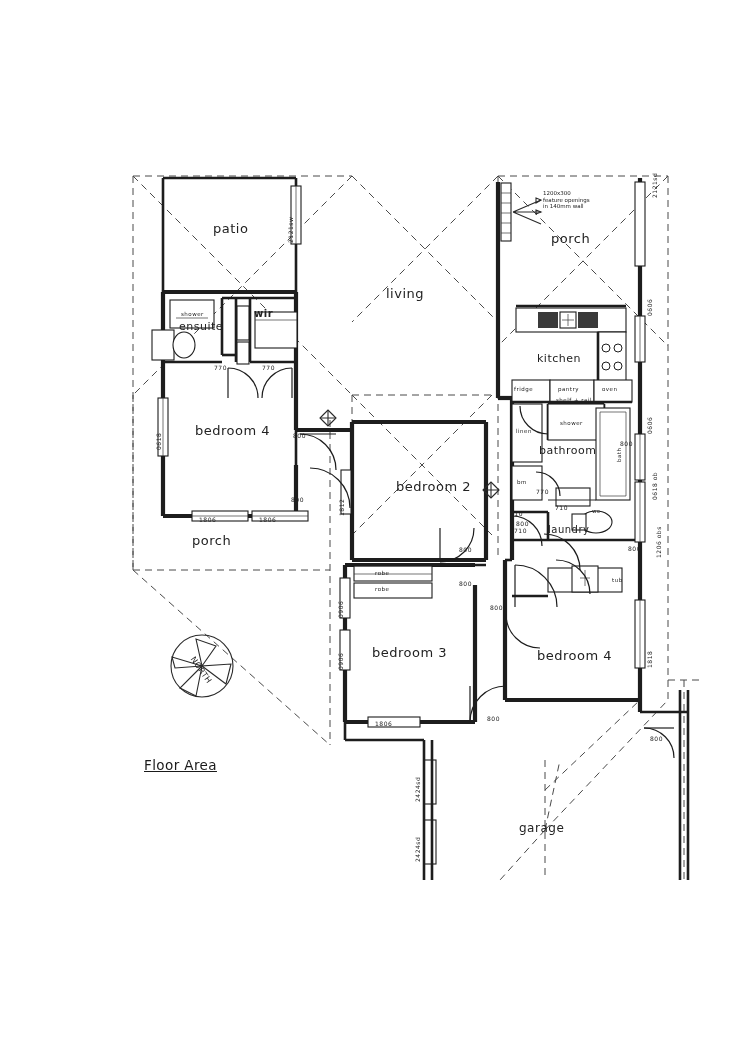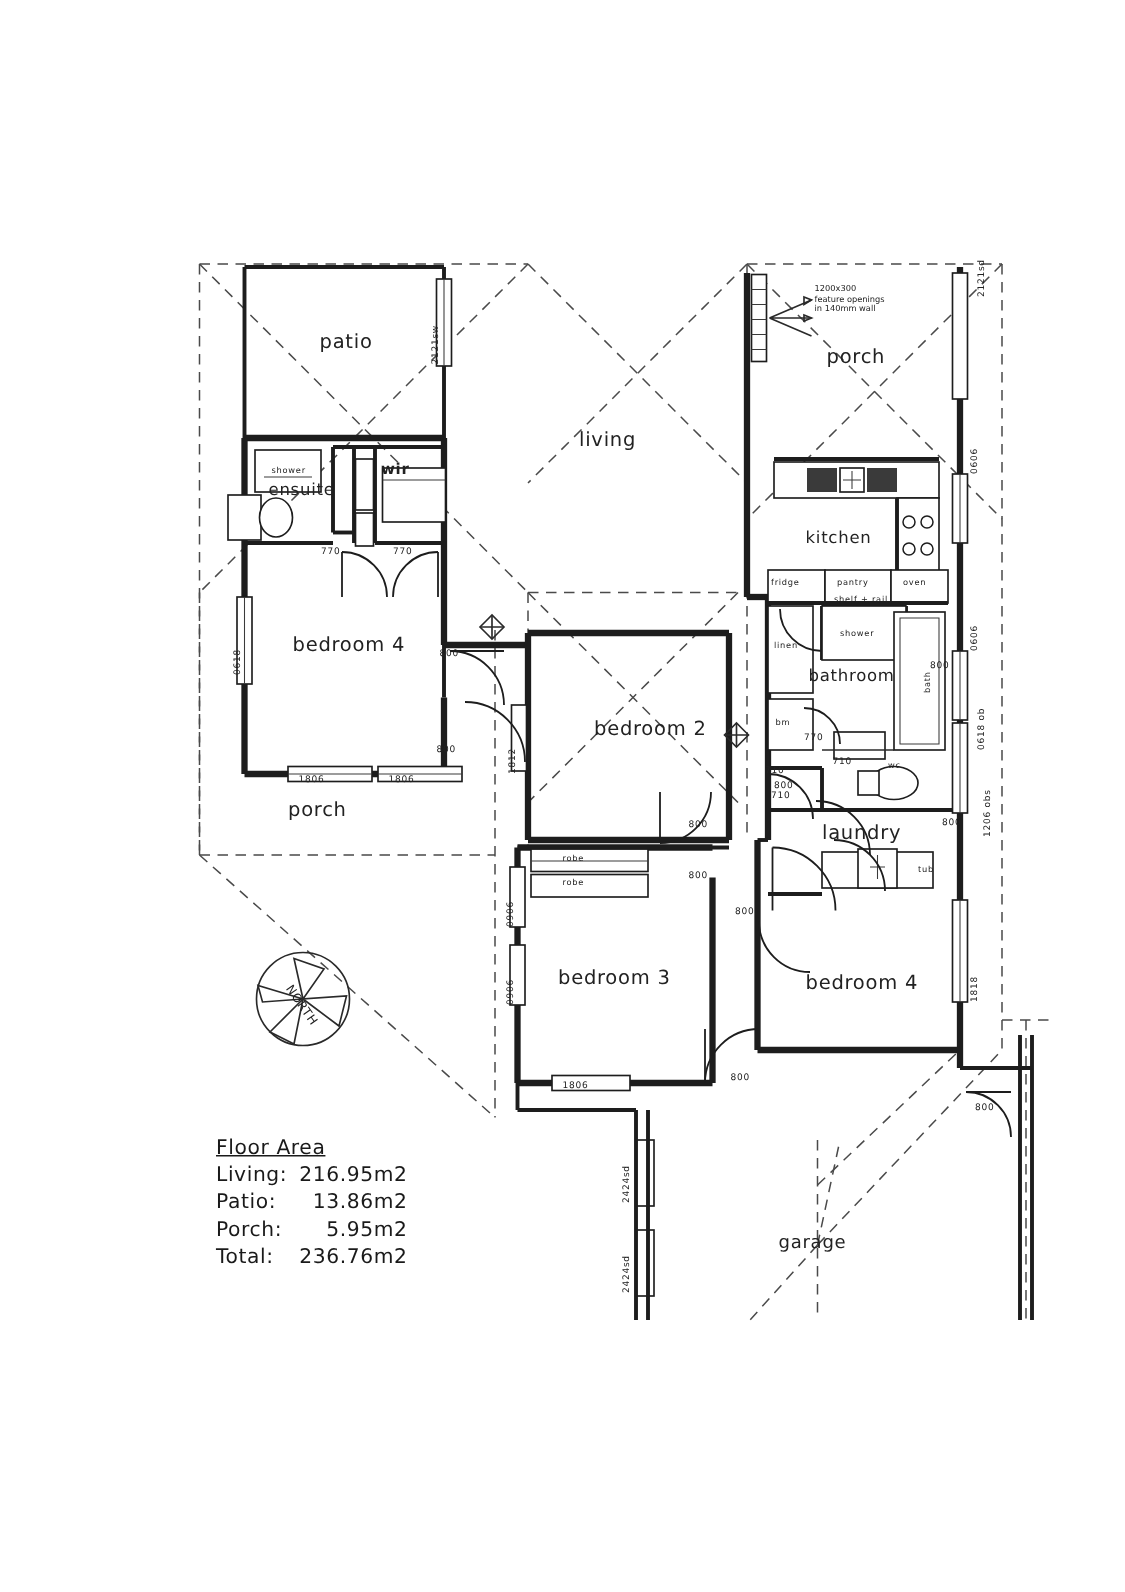--- a/index.html
+++ b/index.html
@@ -264,21 +264,21 @@
 
 <div class="lbl room" style="left:213px;top:221px;">patio</div>
 <div class="lbl" style="left:179px;top:320px;font-size:11px;">ensuite</div>
 <div class="lbl" style="left:254px;top:308px;font-size:10px;font-weight:bold;">wir</div>
 <div class="lbl room" style="left:195px;top:423px;">bedroom 4</div>
 <div class="lbl room" style="left:192px;top:533px;">porch</div>
 <div class="lbl room" style="left:386px;top:286px;">living</div>
 <div class="lbl room" style="left:551px;top:231px;">porch</div>
 <div class="lbl" style="left:537px;top:352px;font-size:11px;">kitchen</div>
 <div class="lbl" style="left:539px;top:444px;font-size:11px;">bathroom</div>
-<div class="lbl" style="left:548px;top:548px;font-size:13px;">laundry</div>
+<div class="lbl" style="left:548px;top:524px;font-size:10px;">laundry</div>
 <div class="lbl room" style="left:396px;top:479px;">bedroom 2</div>
 <div class="lbl room" style="left:372px;top:645px;">bedroom 3</div>
 <div class="lbl room" style="left:537px;top:648px;">bedroom 4</div>
 <div class="lbl room" style="left:519px;top:821px;font-size:12px;">garage</div>
 
 <div class="lbl tiny" style="left:514px;top:386px;">fridge</div>
 <div class="lbl tiny" style="left:558px;top:386px;">pantry</div>
 <div class="lbl tiny" style="left:602px;top:386px;">oven</div>
 <div class="lbl tiny" style="left:181px;top:311px;">shower</div>
 <div class="lbl tiny" style="left:560px;top:420px;">shower</div>
@@ -328,33 +328,13 @@
 <div class="note" style="left:543px;top:190px;">
   <div>1200x300</div>
   <div>feature openings</div>
   <div>in 140mm wall</div>
 </div>
 
 <div class="lbl" style="left:196px;top:655px;font-size:8px;transform:rotate(55deg);transform-origin:left top;">NORTH</div>
 
 <div class="legend" style="left:144px;top:757px;">
   <div class="hd">Floor Area</div>
-  <table>
-    <tbody>
-        <tr>
-      <td>Living:</td>
-      <td class="v">216.95m2</td>
-    </tr>
-    <tr>
-      <td>Patio:</td>
-      <td class="v">13.86m2</td>
-    </tr>
-    <tr>
-      <td>Porch:</td>
-      <td class="v">5.95m2</td>
-    </tr>
-    <tr>
-      <td>Total:</td>
-      <td class="v">236.76m2</td>
-    </tr>
-  </tbody>
-    </table>
 </div>
 
 </body></html>

